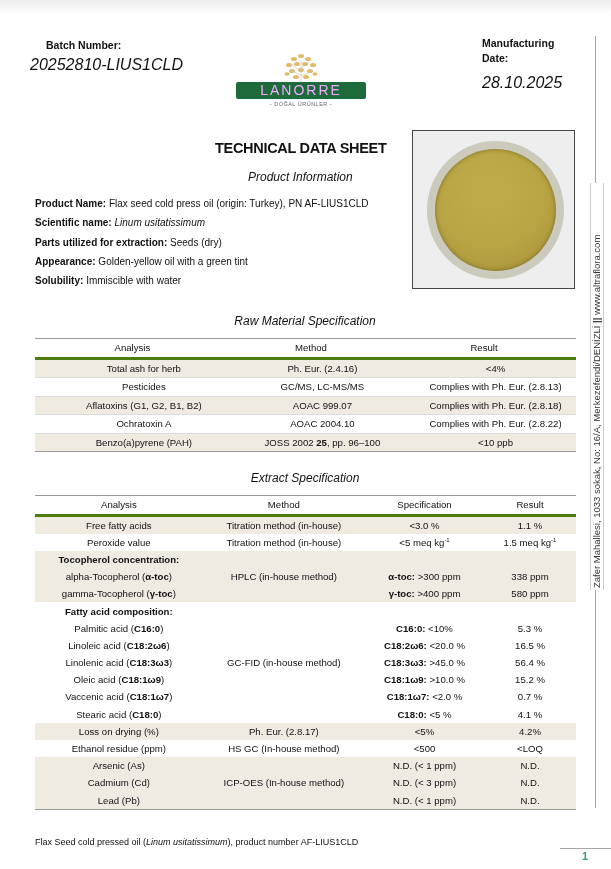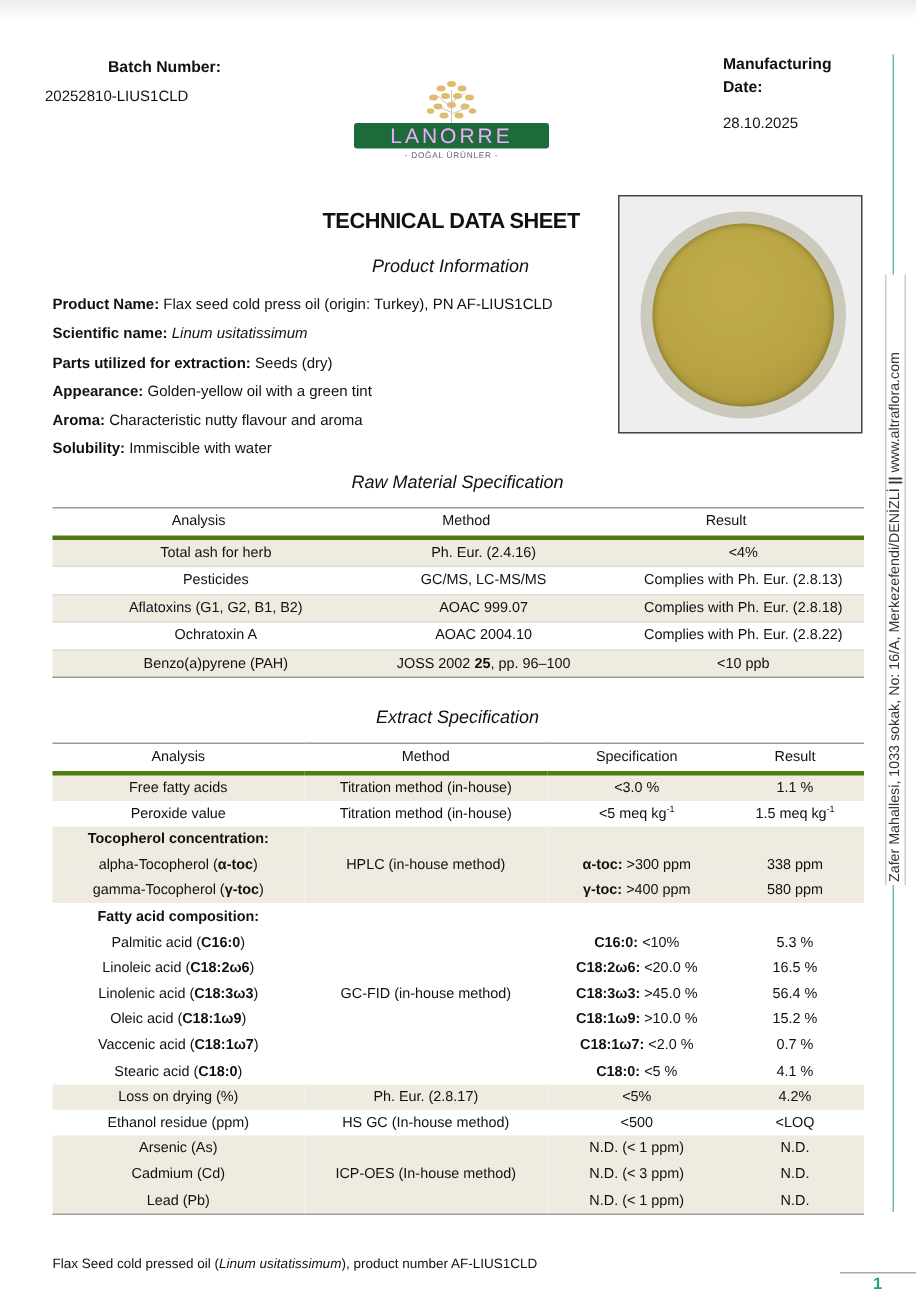--- a/index.html
+++ b/index.html
@@ -1,22 +1,22 @@
 <!DOCTYPE html>
 <html><head>
 <meta charset="utf-8">
 <style>
   html, body { margin:0; padding:0; }
   body { width:611px; height:869px; background:#ffffff; position:relative; overflow:hidden;
          font-family:"Liberation Sans", "DejaVu Sans", sans-serif; color:#111; }
   .topshade { position:absolute; left:0; top:0; width:611px; height:14px;
               background:linear-gradient(#ececec, #ffffff); }
   .hdr-label { position:absolute; font-size:10.5px; font-weight:bold; line-height:15px; }
-  .hdr-value { position:absolute; font-size:10px; line-height:14px; }
-  #batch-label { left:48px; top:38px;padding-left:24px; }
+  .hdr-value { position:absolute; font-size:16px; line-height:14px;font-style:italic; }
+  #batch-label { left:22px; top:38px;padding-left:24px; }
   #batch-value { left:30px; top:58px; }
   #mfg-label { left:482px; top:36px; width:90px; }
   #mfg-value { left:482px; top:76px; }
 
   .logo { position:absolute; left:236px; top:50px; width:130px; height:62px; }
   .logo-tree { position:absolute; left:46px; top:0; width:38px; height:32px; }
   .logo-bar { position:absolute; left:0; top:32px; width:130px; height:17px; background:#1d6b3b;
               border-radius:2px; color:#f0abfc; font-size:14px; letter-spacing:2px;
               text-align:center; line-height:17px; font-weight:normal; }
   .logo-sub { position:absolute; left:0; top:51px; width:130px; text-align:center; font-size:5.5px;
@@ -101,21 +101,20 @@
 </div>
 
 <div id="doc-title">TECHNICAL DATA SHEET</div>
 <div id="product-info-heading">Product Information</div>
 
 <div class="info-lines">
   <div><b>Product Name:</b> <span>Flax seed cold press oil (origin: Turkey), PN AF-LIUS1CLD</span></div>
   <div><b>Scientific name:</b> <i>Linum usitatissimum</i></div>
   <div><b>Parts utilized for extraction:</b> <span>Seeds (dry)</span></div>
   <div><b>Appearance:</b> <span>Golden-yellow oil with a green tint</span></div>
-  <div><b>Aroma:</b> <span>Characteristic nutty flavour and aroma</span></div>
   <div><b>Solubility:</b> <span>Immiscible with water</span></div>
 </div>
 
 <div class="photo">
   <div class="dish-outer">
     <div class="dish-oil"></div>
   </div>
 </div>
 
 <div class="sidebar-line-top"></div>

